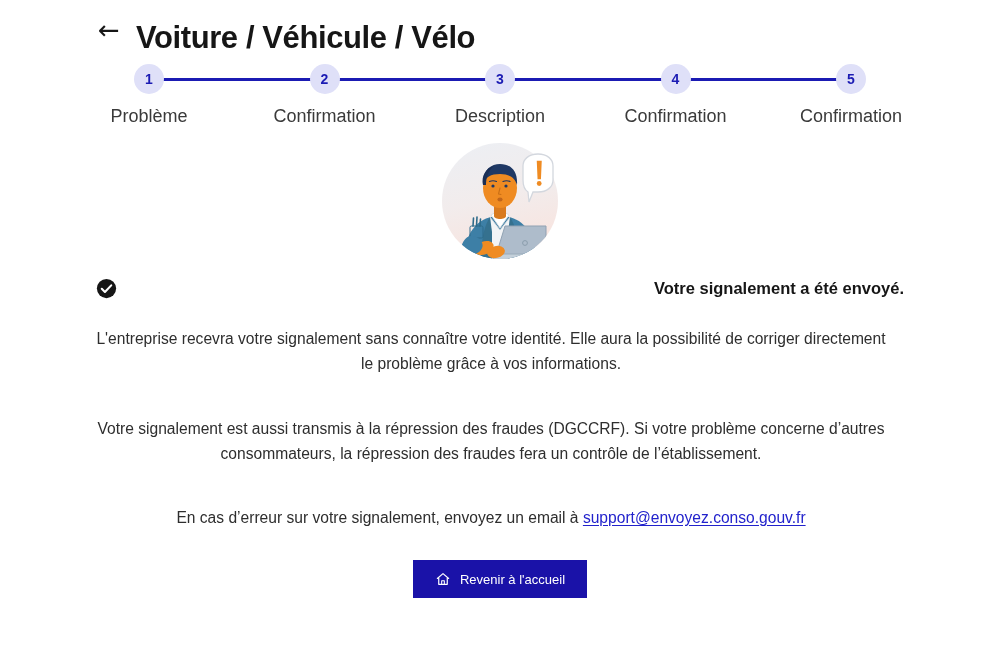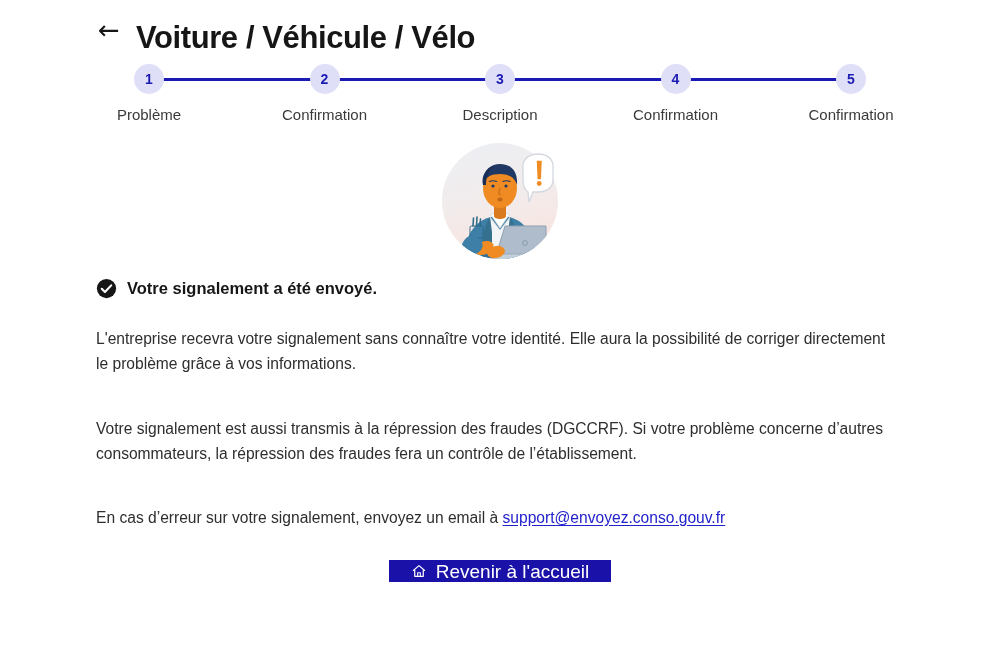--- a/index.html
+++ b/index.html
@@ -84,21 +84,21 @@
     display: flex;
     align-items: center;
     justify-content: center;
     font-size: 14px;
     font-weight: 700;
     cursor: pointer;
     flex: 0 0 auto;
   }
   .step-label {
     margin-top: 12px;
-    font-size: 15px;
+    font-size: 18px;
     color: #3a3a3a;
     white-space: nowrap;
     position: absolute;
     top: 30px;
     left: 50%;
     transform: translateX(-50%);
   }
   .step-line {
     flex: 1 1 auto;
     height: 3px;
@@ -120,21 +120,21 @@
   }
 
   
   .content {
     padding: 0 96px;
     margin-top: 16px;
   }
   .success-row {
     display: flex;
     align-items: center;
-    gap: 10px;
+    justify-content: space-between;
   }
   .check-icon {
     width: 21px;
     height: 21px;
     flex: 0 0 auto;
     display: block;
   }
   .success-text {
     font-size: 16.5px;
     font-weight: 700;
@@ -145,46 +145,47 @@
     font-size: 17px;
     font-weight: 400;
     color: #2b2b2b;
   }
   p.body-text {
     margin: 27px 0 0 0;
     font-size: 15.6px;
     line-height: 1.62;
     color: #2e2e2e;
     max-width: 790px;
+    text-align: center;
   }
   p.body-text.tight {
     margin-top: 39px;
   }
   a.email-link {
     color: #2222cc;
     text-decoration: underline;
     text-underline-offset: 2px;
   }
 
   
   .button-row {
     margin-top: 30px;
     display: flex;
     justify-content: center;
   }
   .home-button {
     background: #1a12a8;
     color: #ffffff;
     border: none;
-    height: 22px;
+    height: 38px;
     padding: 8px 22px;
     display: inline-flex;
     align-items: center;
     gap: 9px;
-    font-size: 19px;
+    font-size: 13px;
     font-family: "Liberation Sans", sans-serif;
     cursor: pointer;
     border-radius: 0;
     line-height: 1;
   }
   .home-icon { width: 16px; height: 16px; display: block; }
 </style>
 </head>
 <body>
 

